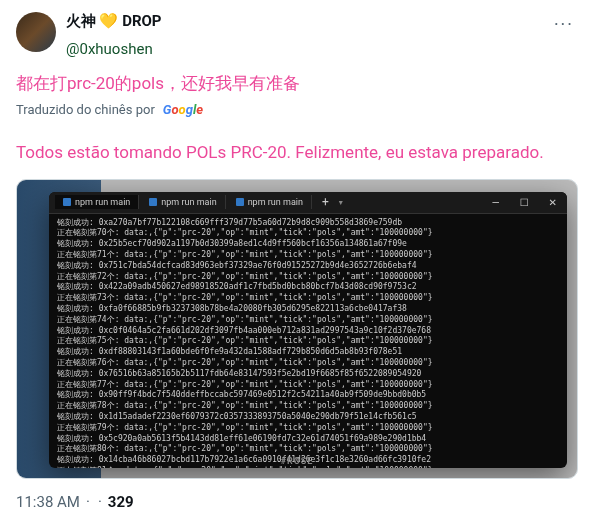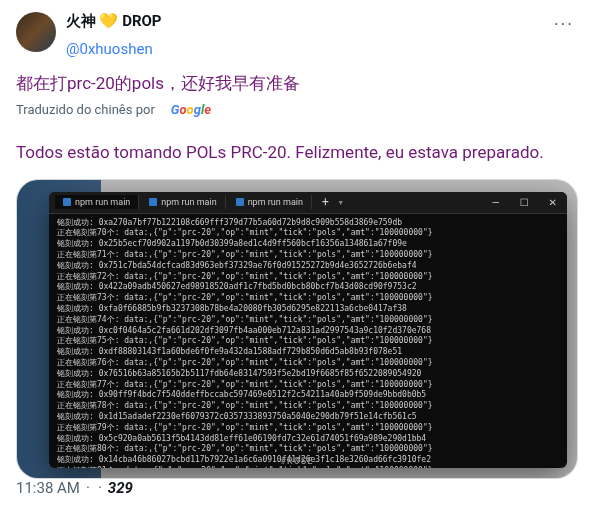--- a/index.html
+++ b/index.html
@@ -3,42 +3,42 @@
   <meta charset="utf-8">
   <style>
     * { margin: 0; padding: 0; box-sizing: border-box; }
     body { font-family: -apple-system, BlinkMacSystemFont, "Segoe UI", Roboto, sans-serif; background: #fff; width: 594px; }
     .tweet { padding: 12px 16px; }
     .header { display: flex; align-items: flex-start; justify-content: space-between; }
     .user-row { display: flex; gap: 10px; }
     .avatar { width: 40px; height: 40px; border-radius: 50%; background: linear-gradient(135deg, #3a2a1a 0%, #6b4a2a 50%, #2a3a4a 100%); flex-shrink: 0; }
     .user-info { display: flex; flex-direction: column; gap: 9px; }
     .display-name { font-weight: 700; font-size: 15px; color: #0f1419; display: flex; align-items: center; gap: 4px; }
-    .handle { font-size: 15px; color: #3b82f6; }
+    .handle { font-size: 15px; color: #14532d; }
     .more-btn { color: #536471; cursor: pointer; padding: 4px; border-radius: 50%; font-size: 18px; letter-spacing: 2px; line-height: 1; }
-    .body-text { margin-top: 14px; font-size: 17px; color: #701a75; line-height: 1.4; }
-    .translate-row { margin-top: 6px; font-size: 13px; color: #536471; display: flex; align-items: center; gap: 16px; }
+    .body-text { margin-top: 14px; font-size: 17px; color: #ec4899; line-height: 1.4; }
+    .translate-row { margin-top: 6px; font-size: 13px; color: #536471; display: flex; align-items: center; gap: 8px; }
     .google-g { font-weight: 700; font-style: italic; }
     .google-g .g1 { color:#4285F4; } .google-g .g2 { color:#EA4335; } .google-g .g3 { color:#FBBC05; } .google-g .g4 { color:#4285F4; } .google-g .g5 { color:#34A853; } .google-g .g6 { color:#EA4335; }
-    .media { margin-top: 14px; border: 1px solid #cfd9de; border-radius: 22px; overflow: hidden; height: 300px; position: relative; background: #ddd; }
+    .media { margin-top: 14px; border: 1px solid #cfd9de; border-radius: 10px; overflow: hidden; height: 300px; position: relative; background: #ddd; }
     .media-bg { position: absolute; inset: 0; background: linear-gradient(90deg, #2a4a6a 0%, #3a5a7a 15%, #bbb 15%, #bbb 100%); }
     .terminal { position: absolute; top: 12px; left: 32px; right: 10px; bottom: 10px; background: #0c0c0c; border-radius: 6px; overflow: hidden; box-shadow: 0 10px 30px rgba(0,0,0,.5); }
     .term-titlebar { height: 22px; background: #1a1a1a; border-bottom: 1px solid #333; display: flex; align-items: center; padding: 0 6px; gap: 2px; }
     .tab { display: flex; align-items: center; gap: 4px; padding: 2px 8px; font-size: 9px; color: #ccc; border-right: 1px solid #333; }
     .tab.active { background: #0c0c0c; }
     .tab-icon { width: 8px; height: 8px; background: #3178c6; border-radius: 1px; }
     .tab-add { color: #ccc; padding: 0 8px; font-size: 12px; cursor: pointer; }
     .tab-chevron { color: #888; font-size: 8px; }
     .win-controls { margin-left: auto; display: flex; gap: 12px; color: #ccc; font-size: 10px; }
     .win-btn { cursor: pointer; padding: 0 4px; }
     .term-body { padding: 4px 8px; font-family: "Consolas", "Menlo", monospace; font-size: 8px; line-height: 1.35; color: #ccc; white-space: pre; overflow: hidden; }
     .hash-tag { position: absolute; bottom: 12px; left: 50%; transform: translateX(-50%); font-size: 9px; color: #888; font-weight: 600; letter-spacing: 1px; }
-    .footer { font-size: 15px; color: #536471; display: flex; gap: 4px; flex-wrap: wrap; }
+    .footer { margin-top: 14px; font-size: 15px; color: #536471; display: flex; gap: 4px; flex-wrap: wrap; }
     .footer .dot { padding: 0 2px; }
-    .footer .bold { color: #0f1419; font-weight: 700; font-style: italic; }
+    .footer .bold { color: #0f1419; font-weight: 700; }
   </style>
 </head>
 <body>
 
 <div class="tweet">
   <div class="header">
     <div class="user-row">
       <div class="avatar"></div>
       <div class="user-info">
         <div class="display-name">火神 💛 DROP</div>

